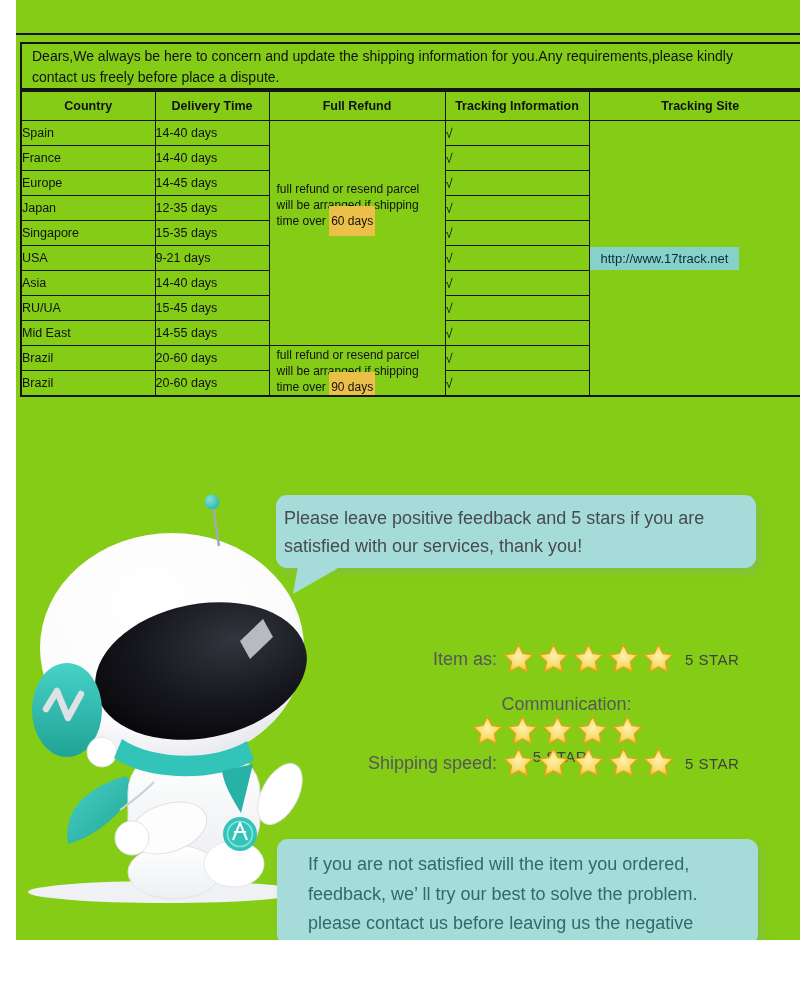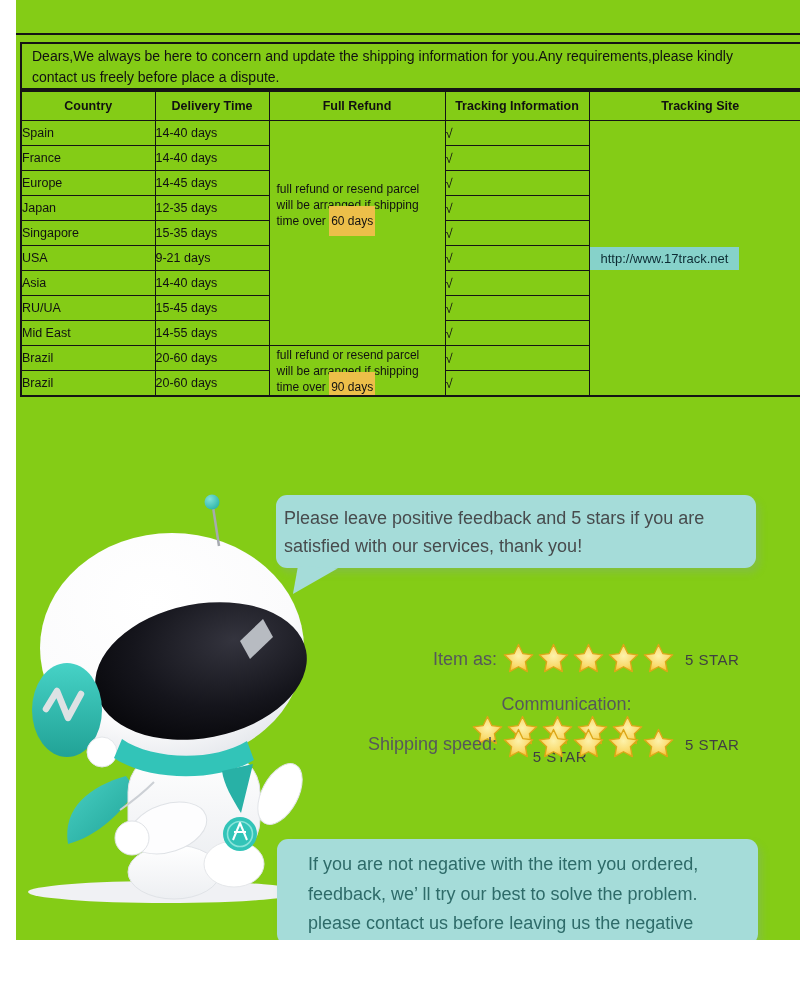--- a/index.html
+++ b/index.html
@@ -234,21 +234,21 @@
         </svg>
         <svg width="33" height="33" viewBox="0 0 34 32">
           <polygon points="17,0.5 21.4,9.9 31.7,11.2 24.1,18.3 26.1,28.5 17,23.5 7.9,28.5 9.9,18.3 2.3,11.2 12.6,9.9" fill="url(#starGrad)" stroke="#dda618" stroke-width="1.4" stroke-linejoin="round"></polygon>
         </svg>
         <svg width="33" height="33" viewBox="0 0 34 32">
           <polygon points="17,0.5 21.4,9.9 31.7,11.2 24.1,18.3 26.1,28.5 17,23.5 7.9,28.5 9.9,18.3 2.3,11.2 12.6,9.9" fill="url(#starGrad)" stroke="#dda618" stroke-width="1.4" stroke-linejoin="round"></polygon>
         </svg>
       </div>
     <div class="rating-suffix">5 STAR</div>
   </div>
-  <div class="rating-row" style="top:726px;align-items:center;">
+  <div class="rating-row" style="top:745px;align-items:center;">
     <div class="rating-label">Shipping speed:</div>
     <div class="stars">
         <svg width="33" height="33" viewBox="0 0 34 32">
           <polygon points="17,0.5 21.4,9.9 31.7,11.2 24.1,18.3 26.1,28.5 17,23.5 7.9,28.5 9.9,18.3 2.3,11.2 12.6,9.9" fill="url(#starGrad)" stroke="#dda618" stroke-width="1.4" stroke-linejoin="round"></polygon>
         </svg>
         <svg width="33" height="33" viewBox="0 0 34 32">
           <polygon points="17,0.5 21.4,9.9 31.7,11.2 24.1,18.3 26.1,28.5 17,23.5 7.9,28.5 9.9,18.3 2.3,11.2 12.6,9.9" fill="url(#starGrad)" stroke="#dda618" stroke-width="1.4" stroke-linejoin="round"></polygon>
         </svg>
         <svg width="33" height="33" viewBox="0 0 34 32">
           <polygon points="17,0.5 21.4,9.9 31.7,11.2 24.1,18.3 26.1,28.5 17,23.5 7.9,28.5 9.9,18.3 2.3,11.2 12.6,9.9" fill="url(#starGrad)" stroke="#dda618" stroke-width="1.4" stroke-linejoin="round"></polygon>
@@ -257,21 +257,21 @@
           <polygon points="17,0.5 21.4,9.9 31.7,11.2 24.1,18.3 26.1,28.5 17,23.5 7.9,28.5 9.9,18.3 2.3,11.2 12.6,9.9" fill="url(#starGrad)" stroke="#dda618" stroke-width="1.4" stroke-linejoin="round"></polygon>
         </svg>
         <svg width="33" height="33" viewBox="0 0 34 32">
           <polygon points="17,0.5 21.4,9.9 31.7,11.2 24.1,18.3 26.1,28.5 17,23.5 7.9,28.5 9.9,18.3 2.3,11.2 12.6,9.9" fill="url(#starGrad)" stroke="#dda618" stroke-width="1.4" stroke-linejoin="round"></polygon>
         </svg>
       </div>
     <div class="rating-suffix">5 STAR</div>
   </div>
 
   <div class="bubble bubble2">
-    <div>If you are not negative with the item you ordered,</div>
+    <div>If you are not satisfied will the item you ordered,</div>
     <div>feedback, we’ ll try our best to solve the problem.</div>
     <div>please contact us before leaving us the negative</div>
   </div>
 
   <svg class="hidden-defs" aria-hidden="true">
     <defs>
       <radialGradient id="starGrad" cx="50%" cy="42%" r="65%">
         <stop offset="0%" stop-color="#fdf2ab"></stop>
           <stop offset="62%" stop-color="#f9d96a"></stop>
         <stop offset="100%" stop-color="#f2bc1c"></stop>

